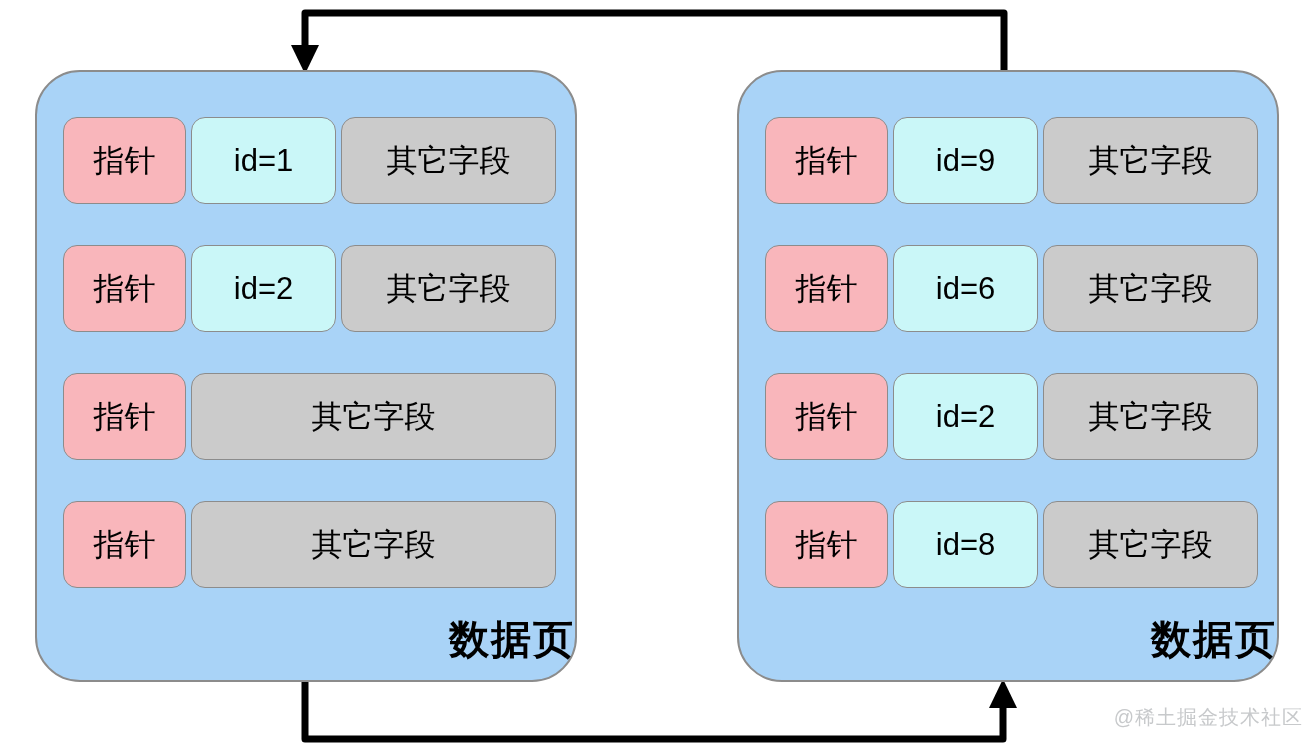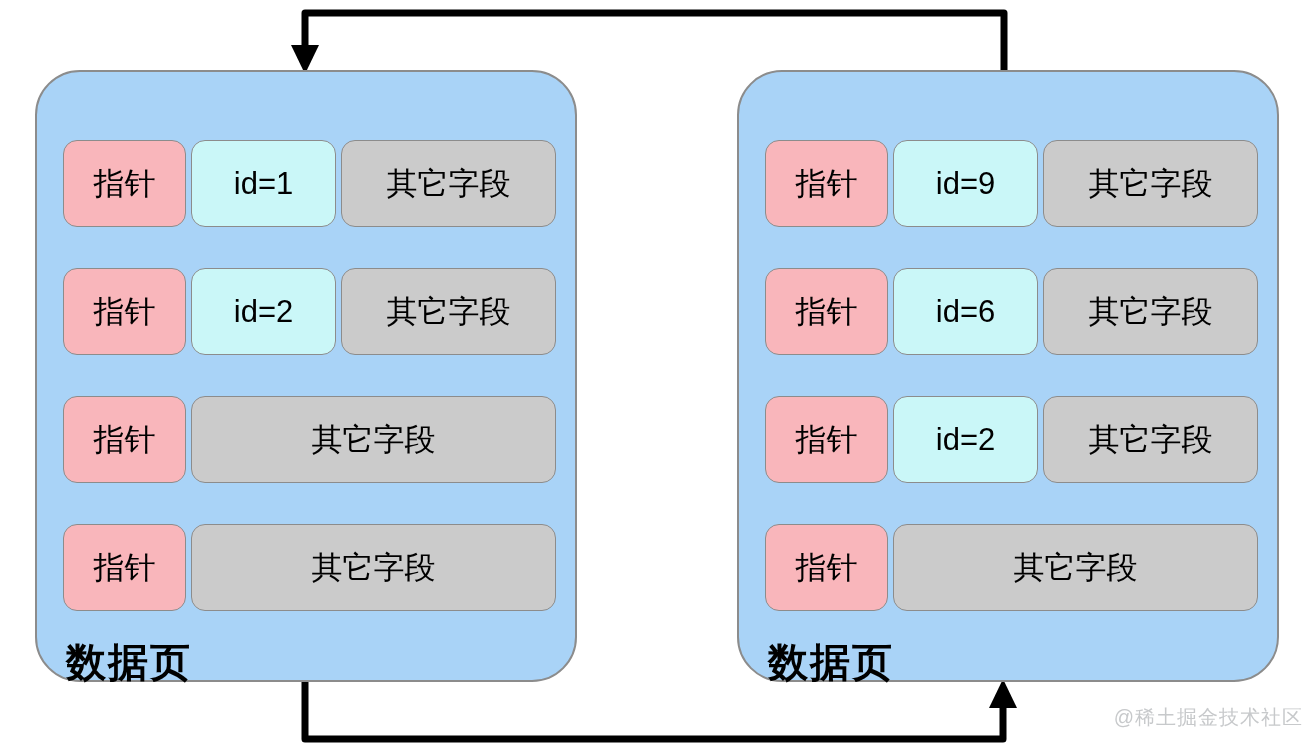--- a/index.html
+++ b/index.html
@@ -42,42 +42,42 @@
     top: 70px;
     width: 542px;
     height: 612px;
     background: var(--page-fill);
     border: 2px solid var(--border);
     border-radius: 45px;
   }
   .page.left  { left: 35px; }
   .page.right { left: 737px; }
   .rows {
-    padding: 68px 19px 0 26px;
+    padding: 45px 19px 0 26px;
     display: flex;
     flex-direction: column;
     gap: 41px;
   }
   .row { display: flex; gap: 5px; height: 87px; }
   .cell {
     border: 1.5px solid var(--border);
     border-radius: 14px;
     display: flex;
     align-items: center;
     justify-content: center;
     font-size: 31px;
     line-height: 1;
     white-space: nowrap;
   }
   .cell.pointer { width: 123px; background: var(--pointer-fill); }
   .cell.id      { width: 145px; background: var(--id-fill); }
   .cell.other   { flex: 1;      background: var(--other-fill); }
   .page-label {
     margin-top: 24px;
-    text-align: left;
+    text-align: right;
     font-size: 40px;
     font-weight: bold;
     letter-spacing: 2px;
     padding-left: 29px;
   }
   .watermark {
     position: absolute;
     right: 11px;
     top: 704px;
     font-size: 20px;
@@ -137,20 +137,21 @@
         <div class="cell id">id=6</div>
         <div class="cell other">其它字段</div>
       </div>
       <div class="row">
         <div class="cell pointer">指针</div>
         <div class="cell id">id=2</div>
         <div class="cell other">其它字段</div>
       </div>
       <div class="row">
         <div class="cell pointer">指针</div>
+        <div class="cell id">id=8</div>
         <div class="cell other">其它字段</div>
       </div>
     </div>
     <div class="page-label">数据页</div>
   </div>
 
   <div class="watermark">@稀土掘金技术社区</div>
 
 </div>
 

